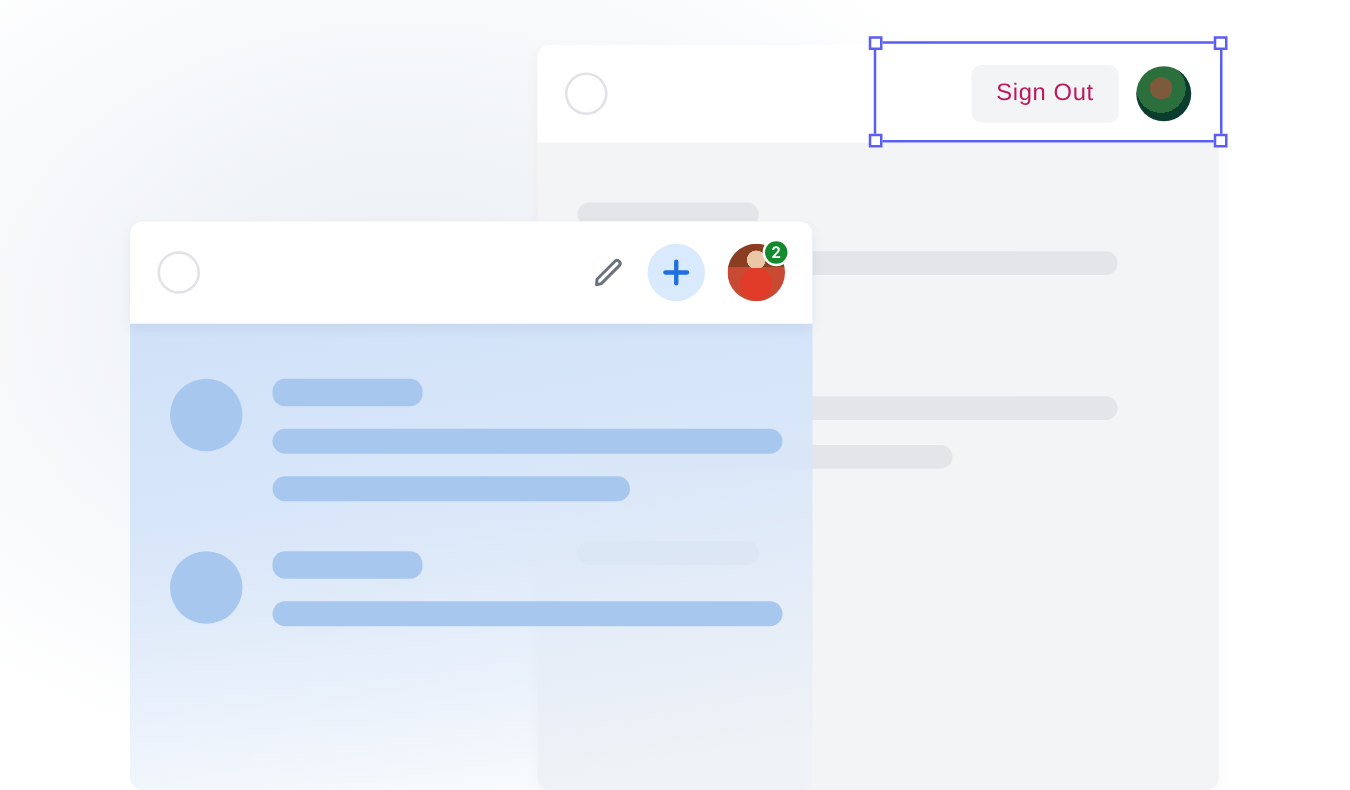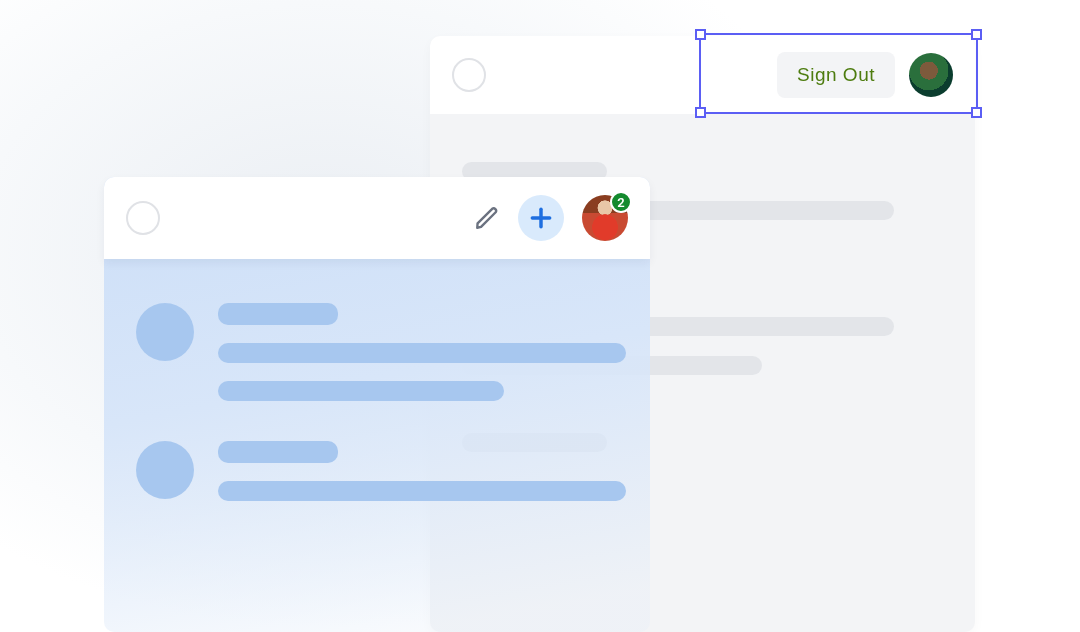--- a/index.html
+++ b/index.html
@@ -38,21 +38,21 @@
     border-radius: 50%;
     flex-shrink: 0;
   }
   .panel-grey-header-spacer { flex: 1; }
   .signout-btn {
     background: #f3f4f6;
     border: none;
     border-radius: 8px;
     padding: 12px 20px;
     font-size: 19px;
-    color: #4d7c0f;
+    color: #be185d;
     letter-spacing: 0.5px;
     cursor: pointer;
   }
   .avatar-grey {
     width: 44px;
     height: 44px;
     border-radius: 50%;
     background: radial-gradient(circle at 45% 40%, #7d5a3c 0 25%, #2a6f3c 25% 55%, #0b3d2e 55% 100%);
   }
 

